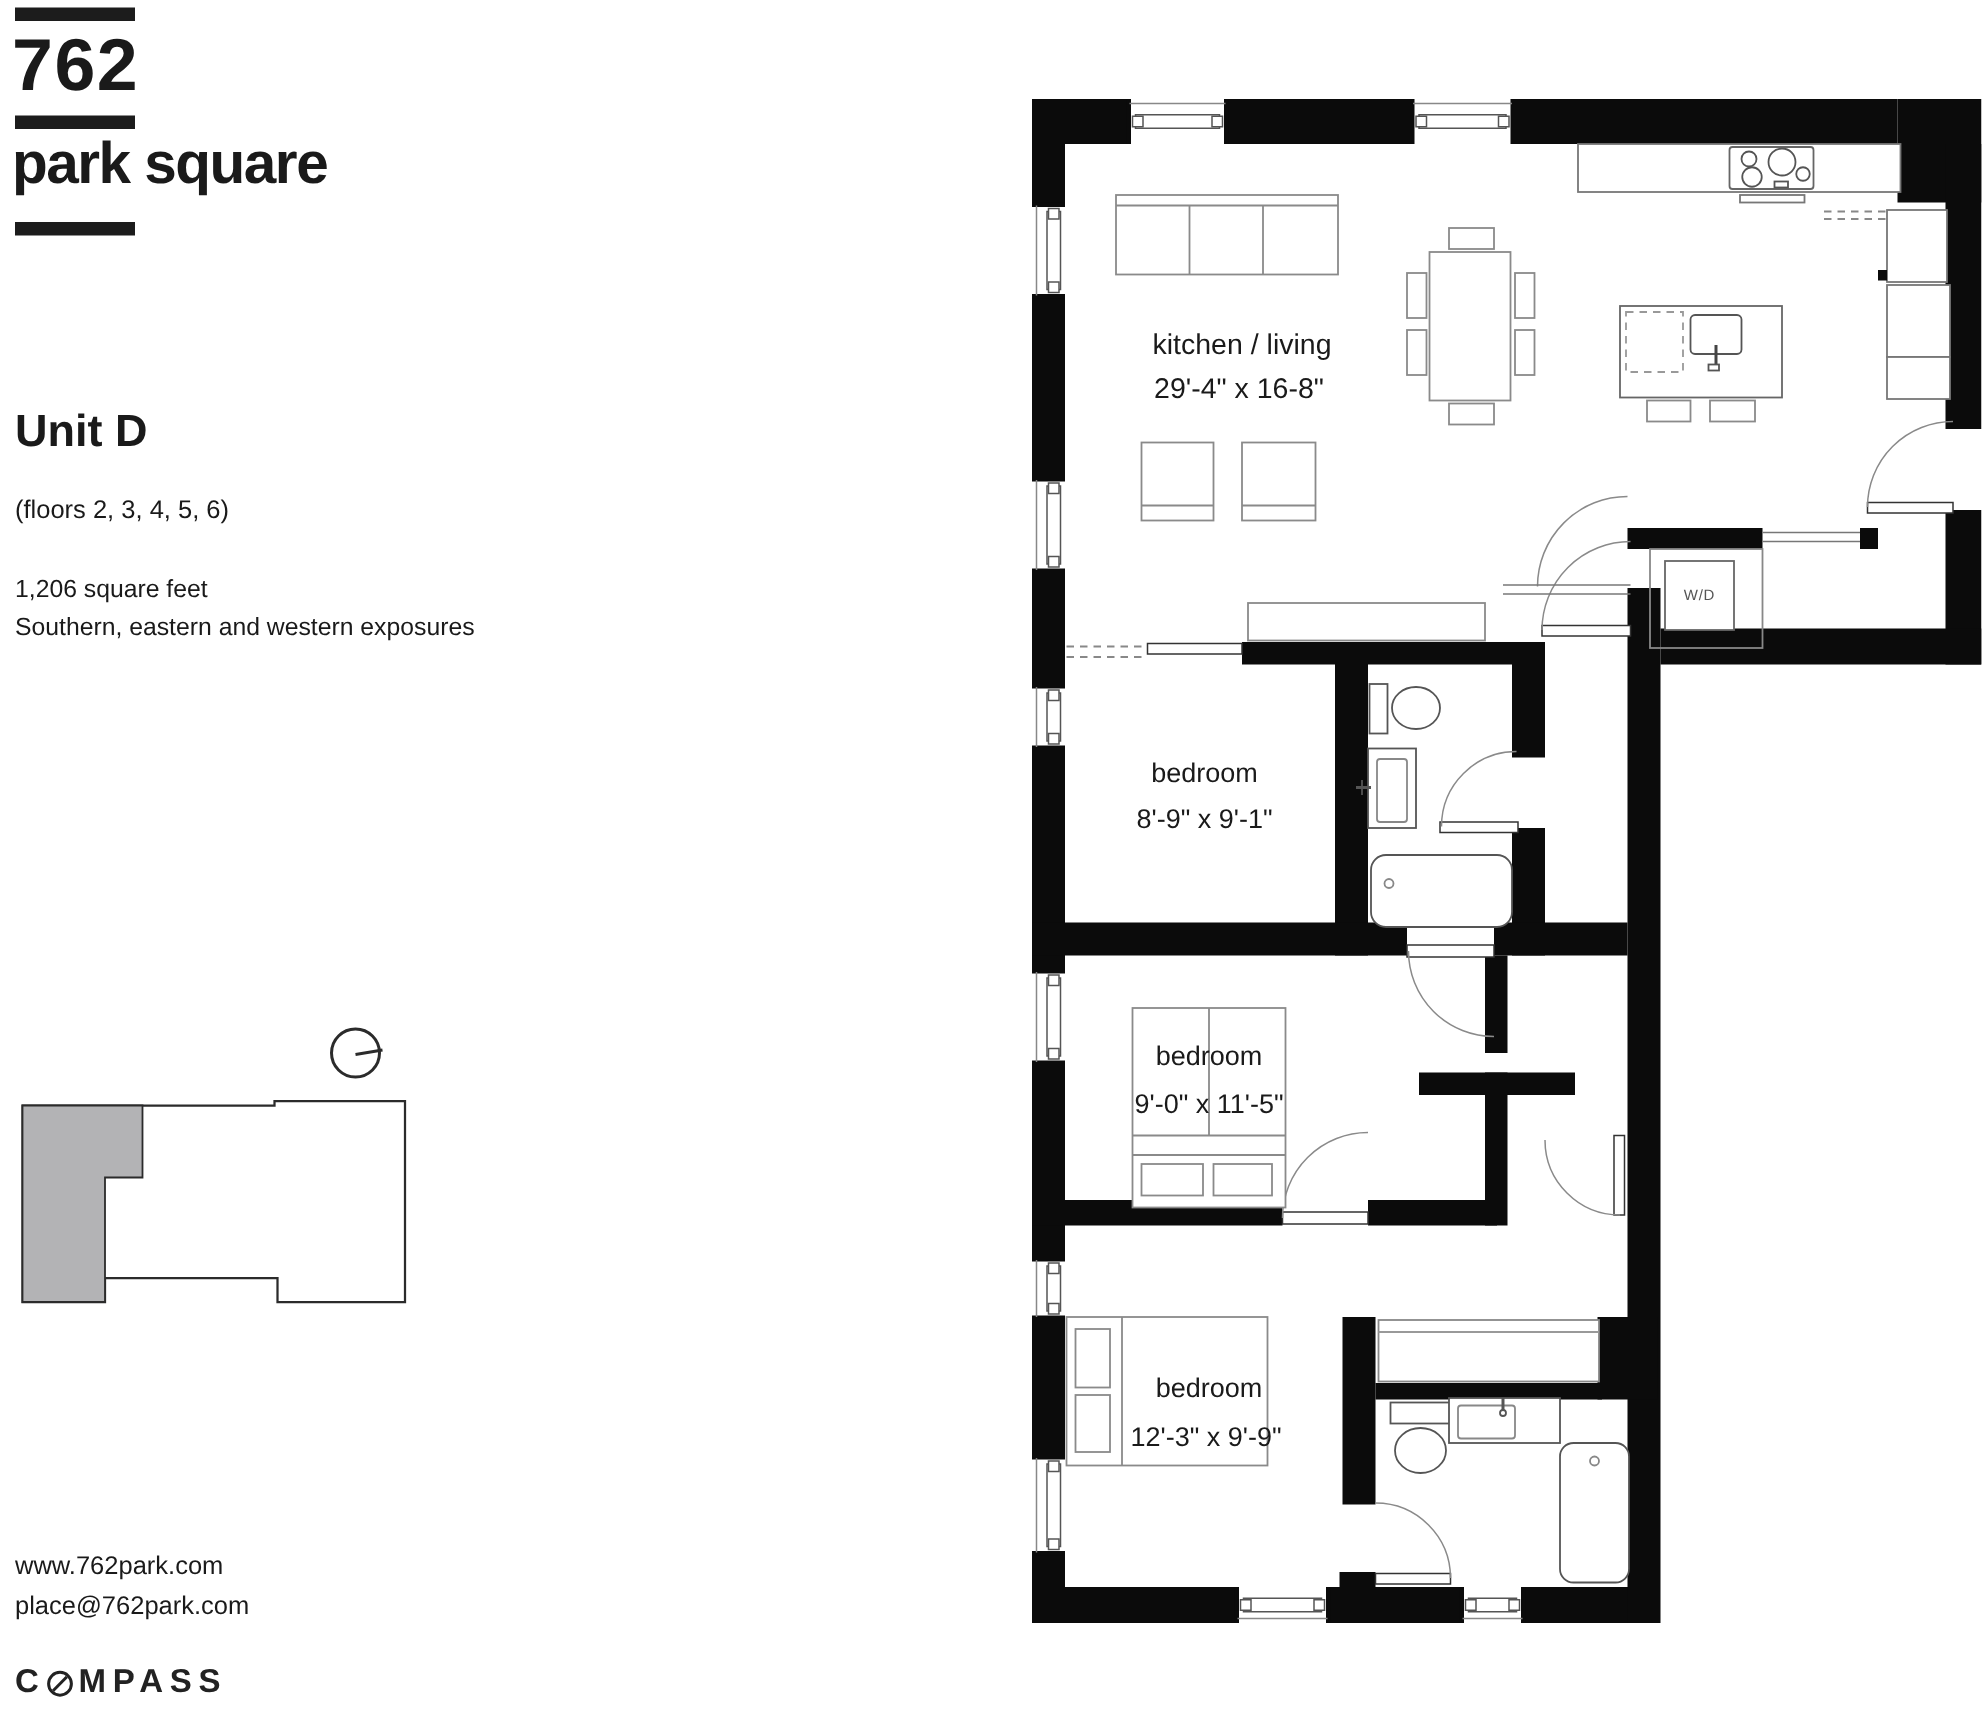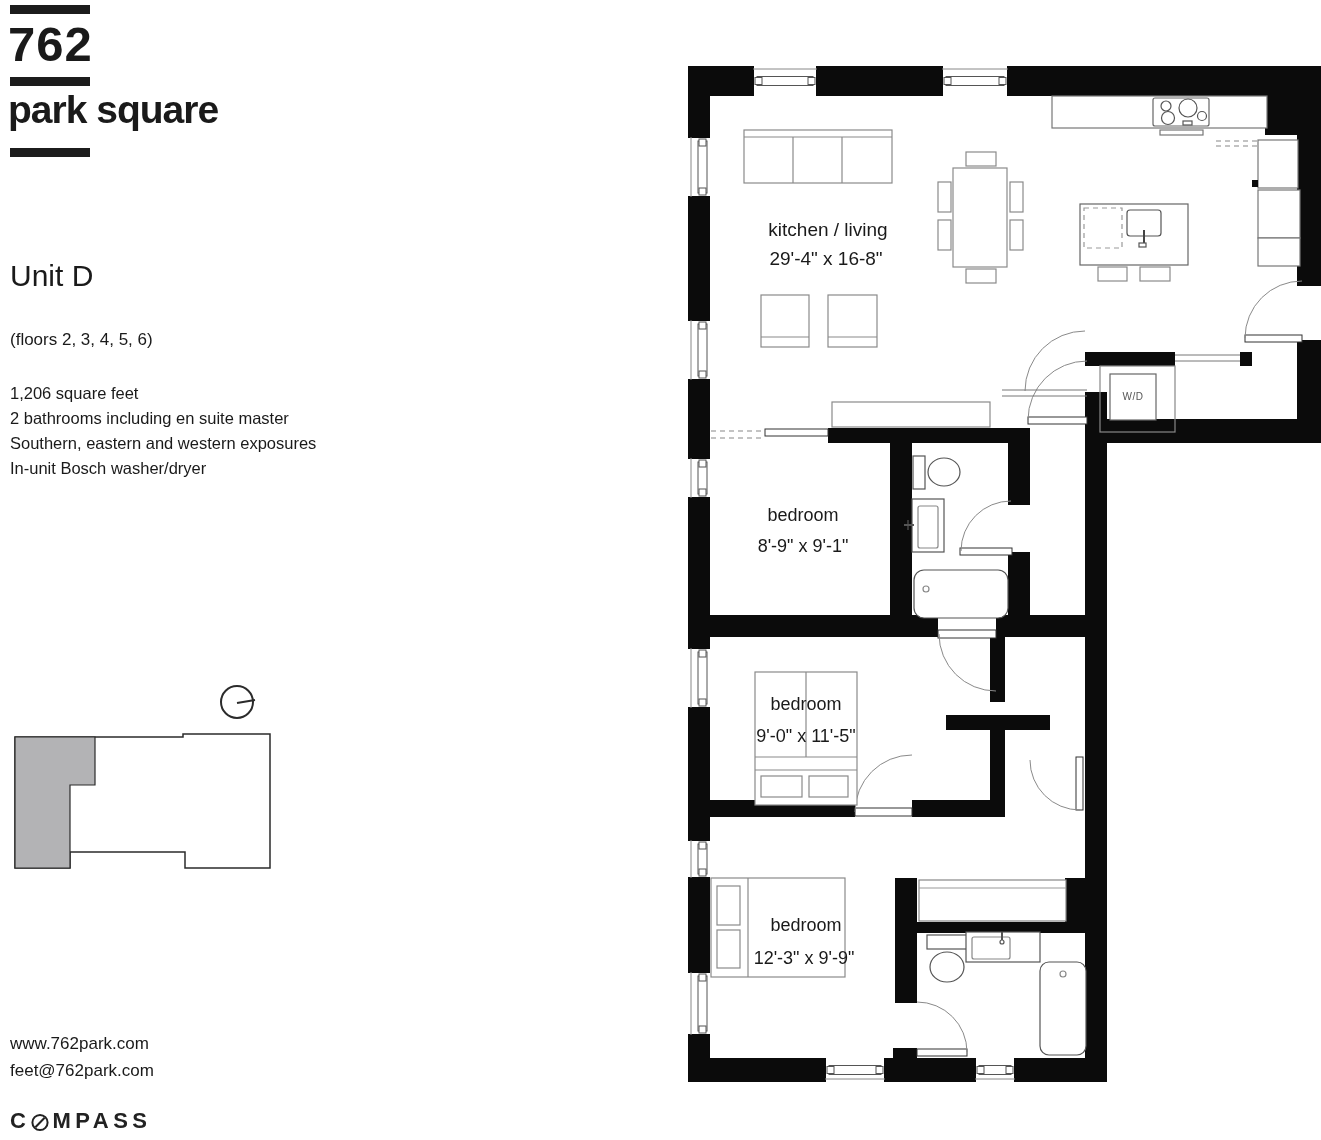--- a/index.html
+++ b/index.html
@@ -1,21 +1,21 @@
 <!DOCTYPE html>
 <html><head>
 <meta charset="utf-8">
 <style>
   html,body{margin:0;padding:0;background:#fff}
   body{width:1321px;height:1140px;position:relative;font-family:"Liberation Sans",sans-serif;color:#1a1a1a;overflow:hidden}
   .abs{position:absolute}
   .bar{position:absolute;left:10px;width:80px;height:9px;background:#1c1c1c}
   #logo-number{left:8px;top:16px;font-size:49px;font-weight:800;letter-spacing:1px}
   #logo-name{left:8px;top:88px;font-size:39px;font-weight:800;letter-spacing:-1px}
-  #unit-title{left:10px;top:259px;font-size:30px;font-weight:400}
+  #unit-title{left:10px;top:271px;font-size:30px;font-weight:700}
   #floors-line{left:10px;top:330px;font-size:17px}
   #features{left:10px;top:381px;font-size:16.5px;line-height:25px}
   #features .indent{padding-left:24px}
   #contact{left:10px;top:1030px;font-size:17px;line-height:27px}
   #brand{left:10px;top:1108px;font-size:22px;font-weight:600;letter-spacing:4.5px;display:flex;align-items:center;color:#222}
   #brand svg{margin:0 2px 0 0}
   svg text{font-family:"Liberation Sans",sans-serif;fill:#1a1a1a}
   .room-name{font-size:19px}
   .room-dims{font-size:19px}
   .bed-name{font-size:18px}
@@ -29,28 +29,26 @@
 <div class="abs" id="logo-number">762</div>
 <div class="bar" id="bar2" style="top:77px"></div>
 <div class="abs" id="logo-name">park square</div>
 <div class="bar" id="bar3" style="top:148px"></div>
 
 <div class="abs" id="unit-title">Unit D</div>
 <div class="abs" id="floors-line">(floors 2, 3, 4, 5, 6)</div>
 
 <div class="abs" id="features">
   <div>1,206 square feet</div>
-  <div>2 bathrooms including en suite master</div>
   <div>Southern, eastern and western exposures</div>
-  <div>In-unit Bosch washer/dryer</div>
 </div>
 
 <div class="abs" id="contact">
   <div>www.762park.com</div>
-  <div>feet@762park.com</div>
+  <div>place@762park.com</div>
 </div>
 
 <div class="abs" id="brand">
     <span>C</span>
     <svg width="20" height="21" viewBox="0 0 20 21">
       <circle cx="10" cy="11.5" r="7.6" fill="none" stroke="#222" stroke-width="2"></circle>
       <line x1="5.4" y1="16.2" x2="14.6" y2="6.8" stroke="#222" stroke-width="2"></line>
     </svg>
     <span>MPASS</span>
   </div>

